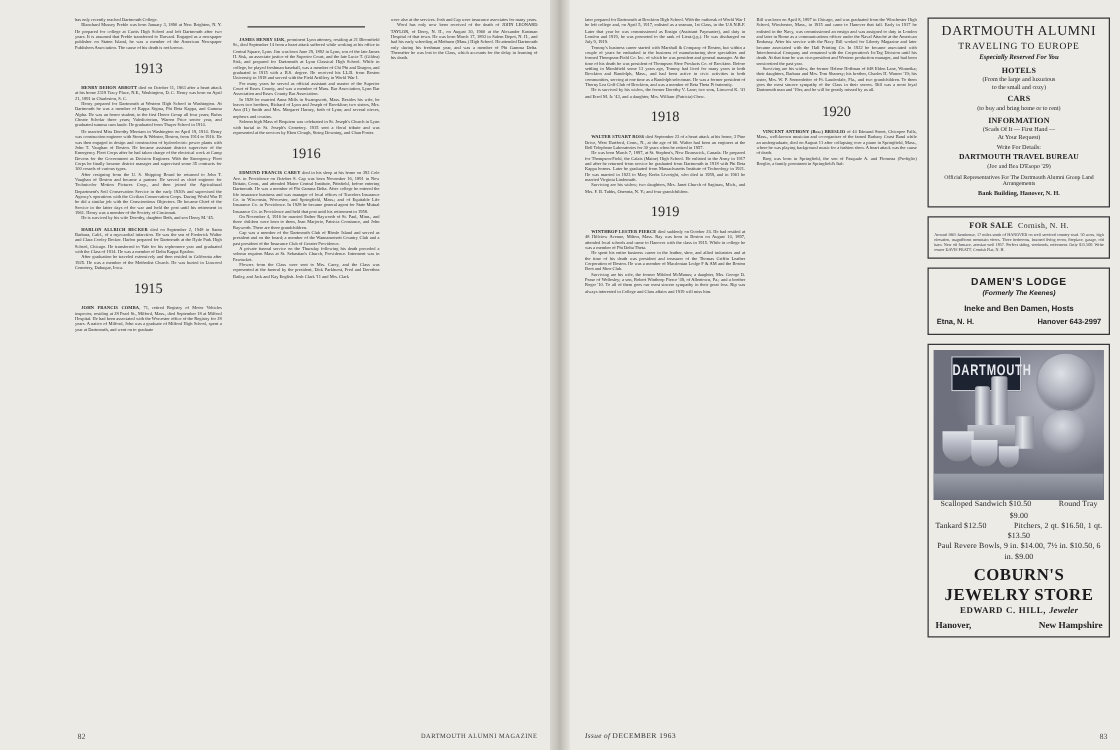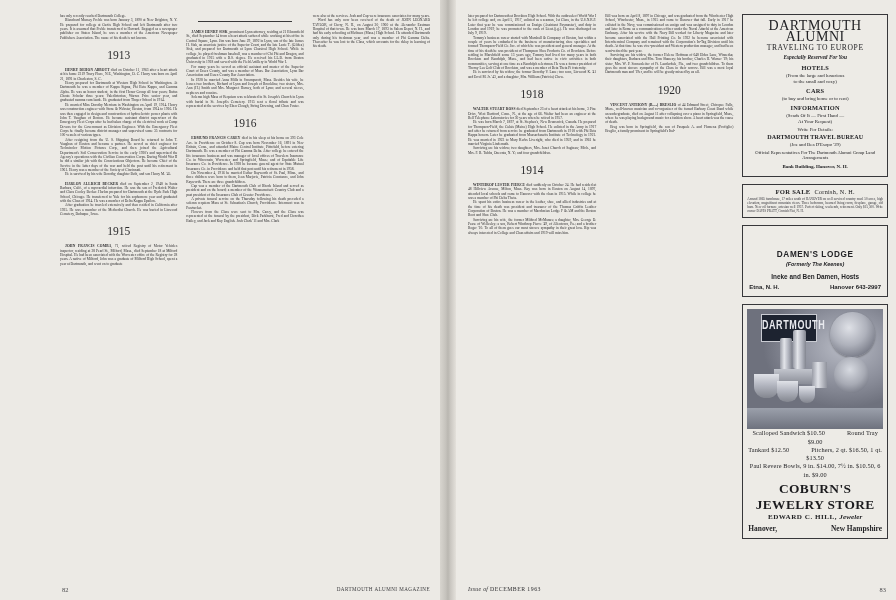--- a/index.html
+++ b/index.html
@@ -47,36 +47,36 @@
   
   .ad{
     border:1.3px solid #37373a;
     background:#edebe6;
     box-sizing:border-box;
     margin-bottom:7px;
     padding:5px 5px 6px 5px;
     text-align:center;
     color:#232326;
   }
-  .ad-h1{font-size:14px;letter-spacing:.5px;line-height:11px;margin-bottom:1px;}
+  .ad-h1{font-size:11px;letter-spacing:.5px;line-height:11px;margin-bottom:1px;}
   .ad-h2{font-size:7.6px;letter-spacing:.6px;line-height:9px;margin-bottom:2px;}
   .ad-h3{font-size:5.4px;font-style:italic;font-weight:bold;line-height:7px;margin-bottom:3px;}
   .ad-b{font-size:6.4px;font-weight:bold;line-height:8px;letter-spacing:.2px;margin:2px 0 1px;}
   .ad-s{font-size:4.9px;line-height:5.9px;margin:0 0 2px;}
   .ad-b2{font-size:6.1px;font-weight:bold;line-height:7.4px;letter-spacing:.1px;margin:2px 0 0;}
   .ad-s2{font-size:4.8px;line-height:5.8px;margin:0 0 2px;}
   .ad-s3{font-size:4.6px;line-height:5.6px;margin:2px 0 0;}
   .ad-s4{font-size:5px;font-weight:bold;line-height:6.4px;margin:3px 0 0;}
 
   .forsale{padding:3px 4px 4px;}
   .fs-head{font-size:6.6px;font-weight:bold;letter-spacing:.3px;margin-bottom:2px;}
   .fs-head .loc{font-weight:normal;font-size:6.2px;}
   .fs-body{font-size:3.3px;line-height:4px;text-align:justify;color:#33333a;}
 
-  .lodge{padding:24px 4px 6px;}
+  .lodge{padding:6px 4px 6px;}
   .lodge-n{font-size:8.2px;font-weight:bold;letter-spacing:.6px;font-family:"Liberation Sans",sans-serif;line-height:10px;}
   .lodge-f{font-size:5.4px;font-style:italic;font-weight:bold;font-family:"Liberation Sans",sans-serif;line-height:8px;margin-bottom:4px;}
   .lodge-h{font-size:6.4px;font-weight:bold;font-family:"Liberation Sans",sans-serif;line-height:9px;margin-bottom:3px;}
   .lodge-row{display:flex;justify-content:space-between;font-size:6px;font-weight:bold;font-family:"Liberation Sans",sans-serif;padding:0 2px;}
 
   .coburn{padding:4px 4px 5px;}
   .photo{
     width:100%;height:120px;
     background:
       radial-gradient(ellipse 60% 50% at 72% 32%, #b9bcc6 0%, #8d909c 60%, #6e717d 100%),
@@ -219,21 +219,21 @@
       <div class="col-r1">
         <p class="t ni">later prepared for Dartmouth at Brockton High School. With the outbreak of World War I he left college and, on April 5, 1917, enlisted as a seaman, 1st Class, in the U.S.N.R.F. Later that year he was commissioned as Ensign (Assistant Paymaster), and duty in London and 1919, he was promoted to the rank of Lieut.(j.g.). He was discharged on July 9, 1919.</p>
         <p class="t">Tommy's business career started with Marshall &amp; Company of Boston, but within a couple of years he embarked in the business of manufacturing shoe specialties and formed Thompson-Field Co. Inc. of which he was president and general manager. At the time of his death he was president of Thompson Shoe Products Co. of Brockton. Before settling in Marshfield some 13 years ago, Tommy had lived for many years in both Brockton and Randolph, Mass., and had been active in civic activities in both communities, serving at one time as a Randolph selectman. He was a former president of Thorny Lea Golf Club of Brockton, and was a member of Beta Theta Pi fraternity.</p>
         <p class="t">He is survived by his widow, the former Dorothy V. Lane; two sons, Linwood K. '41 and Errol M. Jr. '43, and a daughter, Mrs. William (Patricia) Chew.</p>
 
         <div class="year">1918</div>
         <p class="t"><span class="sc">WALTER STUART ROSS</span><span> died September 23 of a heart attack at his home, 3 Pine Drive, West Hartford, Conn., N., at the age of 66. Walter had been an engineer at the Bell Telephone Laboratories for 30 years when he retired in 1957.</span></p>
         <p class="t">He was born March 7, 1897, at St. Stephen's, New Brunswick, Canada. He prepared for Thompson-Field, the Calais (Maine) High School. He enlisted in the Army in 1917 and after he returned from service he graduated from Dartmouth in 1918 with Phi Beta Kappa honors. Later he graduated from Massachusetts Institute of Technology in 1921. He was married in 1923 to Mary Kerbs Liveright, who died in 1959, and in 1961 he married Virginia Lindemuth.</p>
         <p class="t">Surviving are his widow; two daughters, Mrs. Janet Church of Saginaw, Mich., and Mrs. F. B. Tubbs, Oneonta, N. Y.; and four grandchildren.</p>
 
-        <div class="year">1914</div>
+        <div class="year">1919</div>
         <p class="t"><span class="sc">WINTHROP LESTER PIERCE</span><span> died suddenly on October 24. He had resided at 48 Hillview Avenue, Milton, Mass. Ray was born in Boston on August 14, 1897, attended local schools and came to Hanover with the class in 1915. While in college he was a member of Phi Delta Theta.</span></p>
         <p class="t">He spent his entire business career in the leather, shoe, and allied industries and at the time of his death was president and treasurer of the Thomas Griffin Leather Corporation of Boston. He was a member of Macdonian Lodge F &amp; AM and the Boston Boot and Shoe Club.</p>
         <p class="t">Surviving are his wife, the former Mildred McManus; a daughter, Mrs. George D. Pease of Wellesley; a son, Robert Winthrop Pierce '49, of Allentown, Pa.; and a brother Roger '10. To all of them goes our most sincere sympathy in their great loss. Rip was always interested in College and Class affairs and 1919 will miss him.</p>
       </div>
 
       <div class="col-r2">
         <p class="t ni">Bill was born on April 8, 1897 in Chicago, and was graduated from the Winchester High School, Winchester, Mass., in 1915 and came to Hanover that fall. Early in 1917 he enlisted in the Navy, was commissioned an ensign and was assigned to duty in London and later in Rome as a communications officer under the Naval Attaché at the American Embassy. After his service with the Navy Bill worked for Liberty Magazine and later became associated with the Hall Printing Co. In 1932 he became associated with Interchemical Company and remained with the Corporation's In-Tag Division until his death. At that time he was vice-president and Western production manager, and had been semi-retired the past year.</p>
         <p class="t">Surviving are his widow, the former Helene Hoffman of 648 Elden Lane, Winnetka; their daughters, Barbara and Mrs. Tom Shanesy; his brother, Charles H. Warner '19; his sister, Mrs. W. P. Sonnenleiter of Ft. Lauderdale, Fla., and two grandchildren. To them goes the most sincere sympathy of the Class in their sorrow. Bill was a most loyal Dartmouth man and '19er, and he will be greatly missed by us all.</p>
 
         <div class="year">1920</div>

